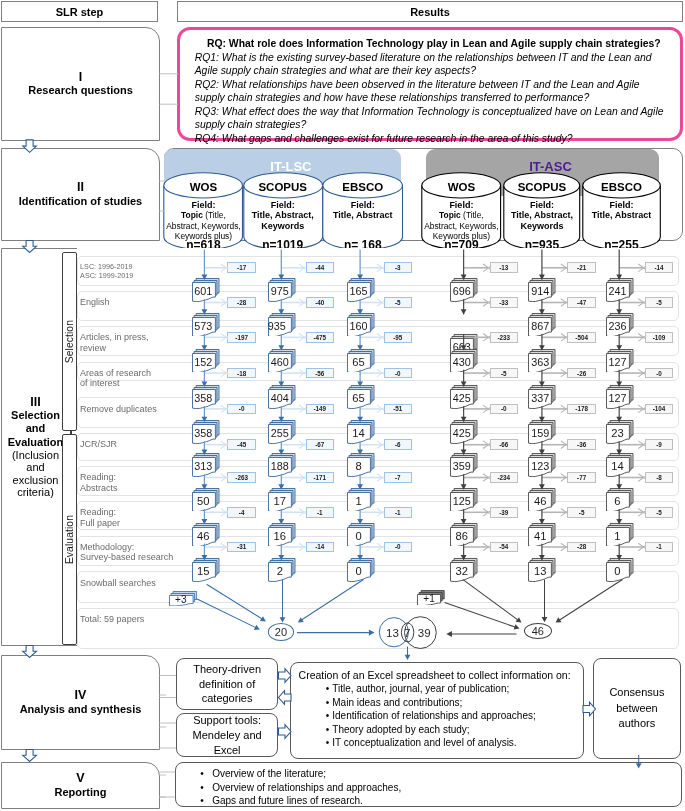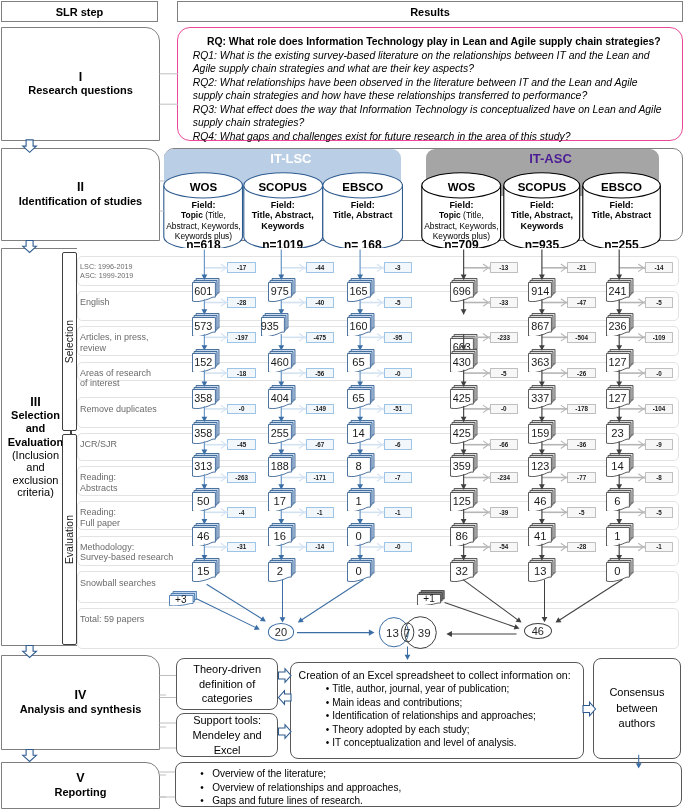--- a/index.html
+++ b/index.html
@@ -7,26 +7,26 @@
   body{width:685px;height:811px;overflow:hidden;font-family:"Liberation Sans",sans-serif;color:#000;}
   #root{position:relative;width:685px;height:811px;}
   .abs{position:absolute;box-sizing:border-box;}
   .hdrbox{border:1px solid #808080;display:flex;align-items:center;justify-content:center;font-size:11px;font-weight:bold;}
   .stepbox{border:1px solid #7f7f7f;border-radius:0 14px 0 0;display:flex;flex-direction:column;align-items:center;justify-content:center;text-align:center;}
   .stepbox .num{font-size:12.5px;font-weight:bold;line-height:13.3px;}
   .stepbox .slab{font-size:11px;font-weight:bold;line-height:13.3px;padding:0 6px;}
   .stepbox .ssub{font-size:11px;line-height:12.3px;padding:0 16px;}
   #step3{align-items:flex-start;padding-left:0;}
   #step3 .num, #step3 .slab, #step3 .ssub{width:67px;padding:0;text-align:center;}
-  .rqbox{border:1px solid #ec4899;border-radius:13px;padding:7px 7px 0 14.7px;}
+  .rqbox{border:3px solid #ec4899;border-radius:13px;padding:7px 7px 0 14.7px;}
   .rqmain{font-size:10.4px;font-weight:bold;text-align:center;line-height:13.5px;}
   .rqi{font-size:10.4px;font-style:italic;line-height:13.5px;}
   .idbox{border:1px solid #7f7f7f;border-radius:10px;}
   .band{border-radius:9px 9px 0 0;}
-  .bandtitle{text-align:center;font-size:13px;font-weight:bold;padding-top:2px;margin-left:16px;}
+  .bandtitle{text-align:center;font-size:13px;font-weight:bold;padding-top:10px;margin-left:16px;}
   .cyl{}
   .cylsvg{position:absolute;left:0;top:0;}
   .cylname{position:absolute;left:0;right:0;top:9px;text-align:center;font-size:11.5px;font-weight:bold;}
   .cylfield{position:absolute;left:0;right:0;top:28.3px;text-align:center;font-size:9px;font-weight:bold;line-height:10.4px;}
   .cylval{position:absolute;left:0;right:0;top:38.7px;text-align:center;font-size:9px;font-weight:bold;padding:0;}
   .vline{line-height:10.4px;white-space:nowrap;}
   .vline.reg{font-weight:normal;font-size:8.4px;line-height:10.4px;}
   .vline.reg b{font-weight:bold;}
   .cylcnt{position:absolute;left:0;right:0;bottom:-0.5px;text-align:center;font-size:12px;font-weight:bold;line-height:10.4px;}
   .rowbox{border:1px solid #e3e3e3;border-radius:5px;background:#fff;}
@@ -360,21 +360,21 @@
         <svg class="docsvg" width="29" height="24.6" viewBox="-1 -1 29 24.6">
           <path d="M4.10 0.50 H27.00 V15.10 C23.79 14.36,21.05 17.24,16.92 18.08 C12.57 19.01,9.14 20.50,4.10 19.10 Z" fill="#ccdcef" stroke="#2e5b8f" stroke-width="0.85"></path>
           <path d="M2.05 2.50 H24.95 V17.10 C21.74 16.36,19.00 19.24,14.87 20.08 C10.52 21.01,7.09 22.50,2.05 21.10 Z" fill="#ccdcef" stroke="#2e5b8f" stroke-width="0.85"></path>
           <path d="M0.50 4.50 H23.40 V19.10 C20.19 18.36,17.45 21.24,13.32 22.08 C8.97 23.01,5.54 24.50,0.50 23.10 Z" fill="#ffffff" stroke="#2e5b8f" stroke-width="0.85"></path>
         </svg>
         <div class="docnum sm">975</div>
       </div>
       <div class="abs delta" style="left: 305.5px; top: 262.4px; width: 28.4px; height: 10.8px; border-color: rgb(157, 195, 230); background: rgb(242, 247, 252);">
         <span>-44</span>
       </div>
-      <div class="abs doc" style="left: 261px; top: 312.85px; width: 21px; height: 22.6px;">
+      <div class="abs doc" style="left: 268px; top: 312.85px; width: 21px; height: 22.6px;">
         <svg class="docsvg" width="29" height="24.6" viewBox="-1 -1 29 24.6">
           <path d="M4.10 0.50 H27.00 V15.10 C23.79 14.36,21.05 17.24,16.92 18.08 C12.57 19.01,9.14 20.50,4.10 19.10 Z" fill="#ccdcef" stroke="#2e5b8f" stroke-width="0.85"></path>
           <path d="M2.05 2.50 H24.95 V17.10 C21.74 16.36,19.00 19.24,14.87 20.08 C10.52 21.01,7.09 22.50,2.05 21.10 Z" fill="#ccdcef" stroke="#2e5b8f" stroke-width="0.85"></path>
           <path d="M0.50 4.50 H23.40 V19.10 C20.19 18.36,17.45 21.24,13.32 22.08 C8.97 23.01,5.54 24.50,0.50 23.10 Z" fill="#ffffff" stroke="#2e5b8f" stroke-width="0.85"></path>
         </svg>
         <div class="docnum sm">935</div>
       </div>
       <div class="abs delta" style="left: 305.5px; top: 297.1px; width: 28.4px; height: 10.8px; border-color: rgb(157, 195, 230); background: rgb(242, 247, 252);">
         <span>-40</span>
       </div>

